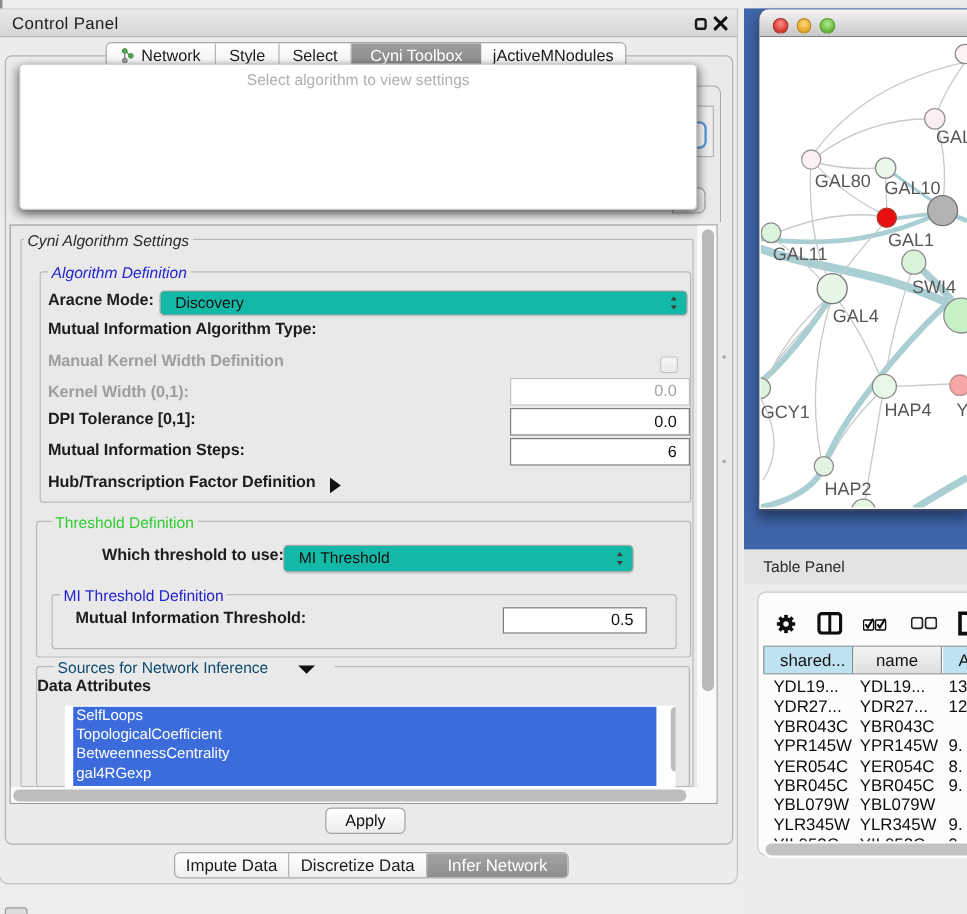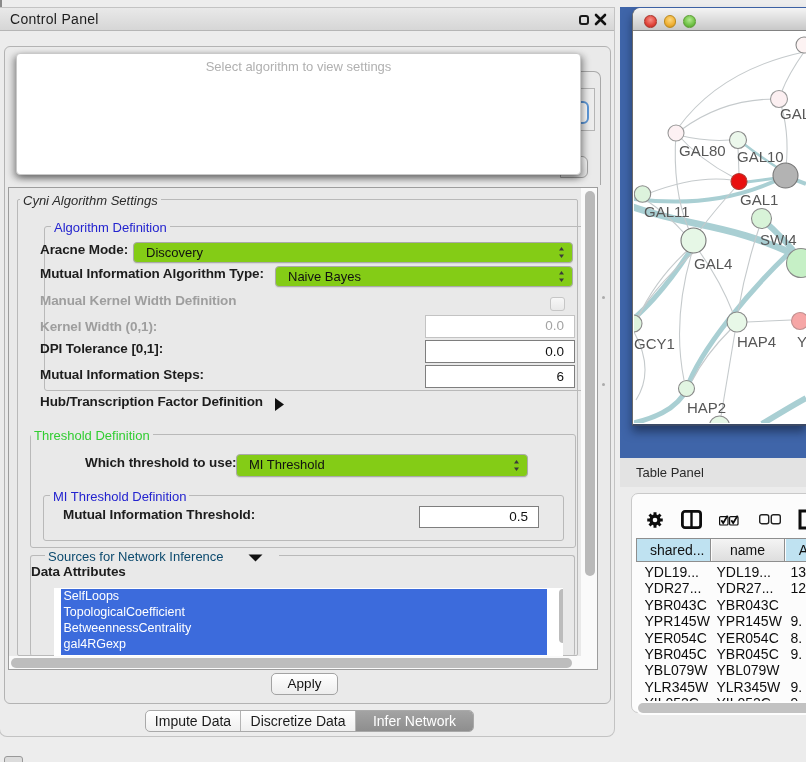--- a/index.html
+++ b/index.html
@@ -3,21 +3,21 @@
 <meta charset="utf-8">
 <style>
 * { margin:0; padding:0; box-sizing:border-box; }
 html,body { width:806px; height:762px; overflow:hidden; }
 body { position:relative; background:#ededed; font-family:"Liberation Sans", sans-serif; }
 .abs { position:absolute; }
 .lbl { font-weight:bold; font-size:13.5px; color:#1d1d1d; letter-spacing:-0.1px; white-space:nowrap; }
 .lbl.dis { color:#9e9e9e; }
 .group { position:absolute; border:1px solid #b9b9b9; border-radius:3px; }
 .gtitle { position:absolute; top:-7px; left:6px; background:#e9e9e9; padding:0 3px; font-size:13px; white-space:nowrap; }
-.combo { position:absolute; background:#84cc16; border:1px solid #aaa; border-radius:4px; font-size:13px; color:#111; line-height:19px; padding-left:12px; box-shadow:0 1px 1px rgba(0,0,0,0.08); }
+.combo { position:absolute; background:#14b8a6; border:1px solid #aaa; border-radius:4px; font-size:13px; color:#111; line-height:19px; padding-left:12px; box-shadow:0 1px 1px rgba(0,0,0,0.08); }
 .combo .arr { position:absolute; right:7px; top:0; height:100%; display:flex; flex-direction:column; justify-content:center; }
 .combo .arr svg { display:block; }
 .fld { position:absolute; background:#fff; font-size:13.5px; text-align:right; padding-right:10px; color:#111; }
 </style>
 </head>
 <body>
 
 <div class="abs" style="left:0;top:0;width:2px;height:7px;background:#8a8a8a;"></div>
 
 <div class="abs" id="cpwin" style="left:0;top:8px;width:614px;height:728px;background:#ececec;border-radius:0 0 7px 7px;box-shadow:0 0 0 1px rgba(160,160,160,0.55);">
@@ -25,65 +25,74 @@
   <div class="abs" style="left:0;top:0;width:614px;height:23px;background:linear-gradient(#e9e9e9,#d6d6d6);border-bottom:1px solid #b5b5b5;">
     <div class="abs" style="left:10px;top:3px;font-size:14px;letter-spacing:0.3px;color:#1c1c1c;">Control Panel</div>
     <div class="abs" style="left:579px;top:7px;width:10px;height:10px;border:2px solid #1a1a1a;border-radius:3px;"></div>
     <svg class="abs" style="left:594px;top:5px;" width="13" height="13" viewBox="0 0 13 13">
         <path d="M2 2 L11 11 M11 2 L2 11" stroke="#111" stroke-width="2.6" stroke-linecap="round"></path>
       </svg>
   </div>
 
   <div class="abs" style="left:4px;top:38px;width:607px;height:658px;border:1px solid #b3b3b3;border-radius:6px;background:#eaeaea;"></div>
 
+  <div class="abs" style="left:88px;top:27px;width:434px;height:22px;border:1px solid #a9a9a9;border-radius:5px;background:linear-gradient(#ffffff,#efefef);overflow:hidden;display:flex;font-size:13.5px;color:#1b1b1b;">
+    <div style="width:91px;border-right:1px solid #b4b4b4;display:flex;align-items:center;justify-content:center;">
+      <svg width="12" height="13" viewBox="0 0 12 13" style="margin-right:5px;">
+          <circle cx="3" cy="2.5" r="2" fill="#4caf50" stroke="#2e7d32" stroke-width="0.7"></circle>
+          <circle cx="8" cy="6.5" r="2" fill="#4caf50" stroke="#2e7d32" stroke-width="0.7"></circle>
+          <circle cx="3" cy="10.5" r="2" fill="#9e9e9e" stroke="#616161" stroke-width="0.7"></circle>
+          <path d="M3 4.5 L3 8.5 M4.5 3.5 L6.5 5.5" stroke="#777" stroke-width="1"></path>
+        </svg>
+      Network
+    </div>
+    <div style="width:53px;border-right:1px solid #b4b4b4;display:flex;align-items:center;justify-content:center;">Style</div>
+    <div style="width:60px;border-right:1px solid #b4b4b4;display:flex;align-items:center;justify-content:center;">Select</div>
+    <div style="width:108px;background:linear-gradient(#9c9c9c,#878787);color:#fff;display:flex;align-items:center;justify-content:center;">Cyni Toolbox</div>
+    <div style="flex:1;display:flex;align-items:center;justify-content:center;">jActiveMNodules</div>
+  </div>
 
   <div class="abs" style="left:300px;top:63px;width:301px;height:114px;border-right:1px solid #a9a9a9;border-top:1px solid #a9a9a9;border-top-right-radius:7px;"></div>
   <div class="abs" style="left:540px;top:80px;width:55px;height:43px;border:1px solid #b5b5b5;background:#ededed;"></div>
   <div class="abs" style="left:570px;top:92.5px;width:19px;height:23px;border:2.5px solid #5e98d8;border-radius:6px;background:#fff;"></div>
   <div class="abs" style="left:560px;top:148px;width:28px;height:21.5px;border:1px solid #a5a5a5;border-radius:0 6px 6px 0;background:linear-gradient(#fcfcfc,#e9e9e9);"></div>
 
   <div class="abs" style="left:8px;top:179px;width:590px;height:483px;border:1px solid #9d9d9d;background:#e9e9e9;">
 
     <div class="group" style="left:8px;top:11px;width:561px;height:457px;border-radius:2px;">
       <span class="gtitle" style="left:2px;color:#2b2b2b;font-style:italic;">Cyni Algorithm Settings</span>
     </div>
 
-    <div class="group" style="left:35px;top:38px;width:543px;height:165px;">
+    <div class="group" style="left:24px;top:38px;width:543px;height:193px;font-style:italic;">
       <span class="gtitle" style="color:#2323cf;">Algorithm Definition</span>
     </div>
     <div class="lbl" style="position:absolute;left:31px;top:54px;">Aracne Mode:</div>
     <div class="combo" style="left:124px;top:54px;width:440px;height:21px;">Discovery<span class="arr">
           <svg width="7" height="13" viewBox="0 0 7 13">
             <path d="M3.5 1 L6 4.5 L1 4.5 Z" fill="#3a3a3a"></path>
             <path d="M3.5 12 L6 8.5 L1 8.5 Z" fill="#3a3a3a"></path>
           </svg>
         </span></div>
     <div class="lbl" style="position:absolute;left:31px;top:78px;">Mutual Information Algorithm Type:</div>
-    <div class="combo" style="left:266px;top:78px;width:298px;height:21px;">Naive Bayes<span class="arr">
-          <svg width="7" height="13" viewBox="0 0 7 13">
-            <path d="M3.5 1 L6 4.5 L1 4.5 Z" fill="#3a3a3a"></path>
-            <path d="M3.5 12 L6 8.5 L1 8.5 Z" fill="#3a3a3a"></path>
-          </svg>
-        </span></div>
     <div class="lbl dis" style="position:absolute;left:31px;top:105px;">Manual Kernel Width Definition</div>
     <div class="abs" style="left:541px;top:109px;width:15px;height:13.5px;border:1px solid #c6c6c6;border-radius:3px;background:linear-gradient(#f7f7f7,#e9e9e9);"></div>
     <div class="lbl dis" style="position:absolute;left:31px;top:131px;">Kernel Width (0,1):</div>
     <div class="fld" style="left:416px;top:127px;width:150px;height:22.5px;border:1px solid #c3c3c3;color:#a3a3a3;line-height:20px;">0.0</div>
     <div class="lbl" style="position:absolute;left:31px;top:153px;">DPI Tolerance [0,1]:</div>
     <div class="fld" style="left:416px;top:151.5px;width:150px;height:23.5px;border:1px solid #7e7e7e;line-height:21px;">0.0</div>
     <div class="lbl" style="position:absolute;left:31px;top:179px;">Mutual Information Steps:</div>
     <div class="fld" style="left:416px;top:176.5px;width:150px;height:23px;border:1px solid #7e7e7e;line-height:21px;">6</div>
 
     <div class="lbl" style="position:absolute;left:31px;top:206px;">Hub/Transcription Factor Definition</div>
     <svg class="abs" style="left:265px;top:210px;" width="11" height="13" viewBox="0 0 11 13">
         <path d="M1 0 L10 6.5 L1 13 Z" fill="#111"></path>
       </svg>
 
     <div class="group" style="left:21px;top:246px;width:546px;height:114px;">
-      <span class="gtitle" style="left:0;color:#32cd32;">Threshold Definition</span>
+      <span class="gtitle" style="left:12px;color:#32cd32;">Threshold Definition</span>
     </div>
     <div class="lbl" style="position:absolute;left:76px;top:267px;">Which threshold to use:</div>
     <div class="combo" style="left:227px;top:265.5px;width:292px;height:23px;">MI Threshold<span class="arr">
           <svg width="7" height="13" viewBox="0 0 7 13">
             <path d="M3.5 1 L6 4.5 L1 4.5 Z" fill="#3a3a3a"></path>
             <path d="M3.5 12 L6 8.5 L1 8.5 Z" fill="#3a3a3a"></path>
           </svg>
         </span></div>
     <div class="group" style="left:34px;top:306.5px;width:521px;height:46px;">
       <span class="gtitle" style="color:#2323cf;">MI Threshold Definition</span>

